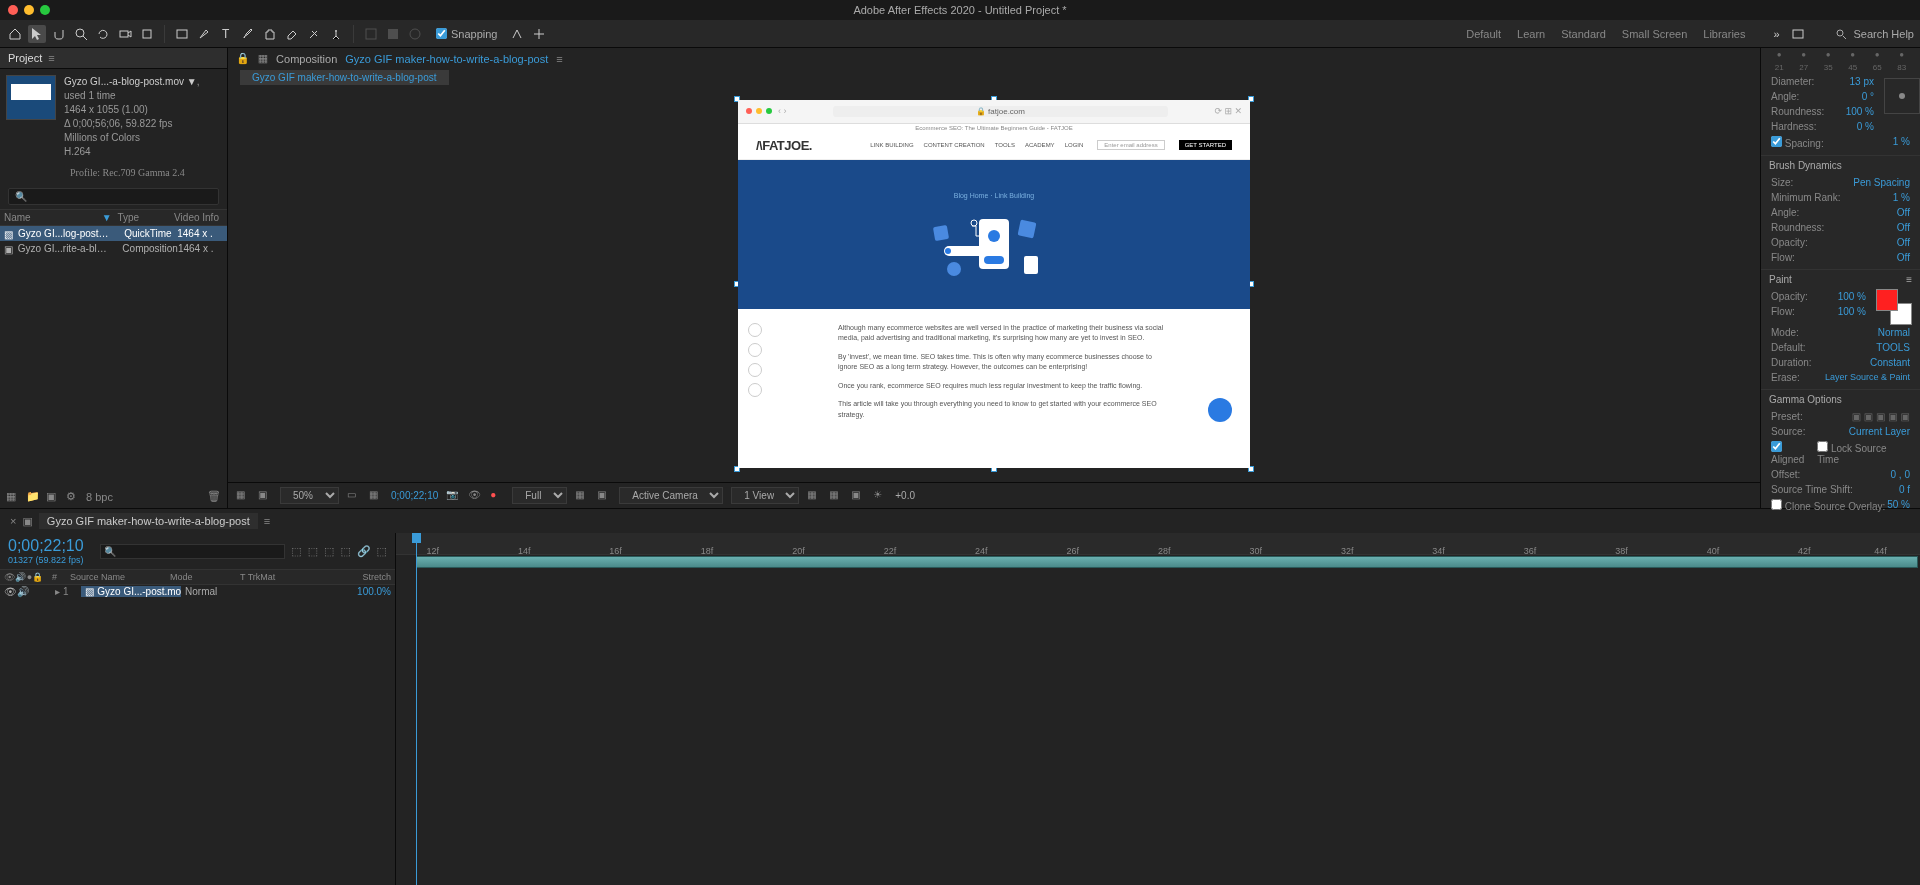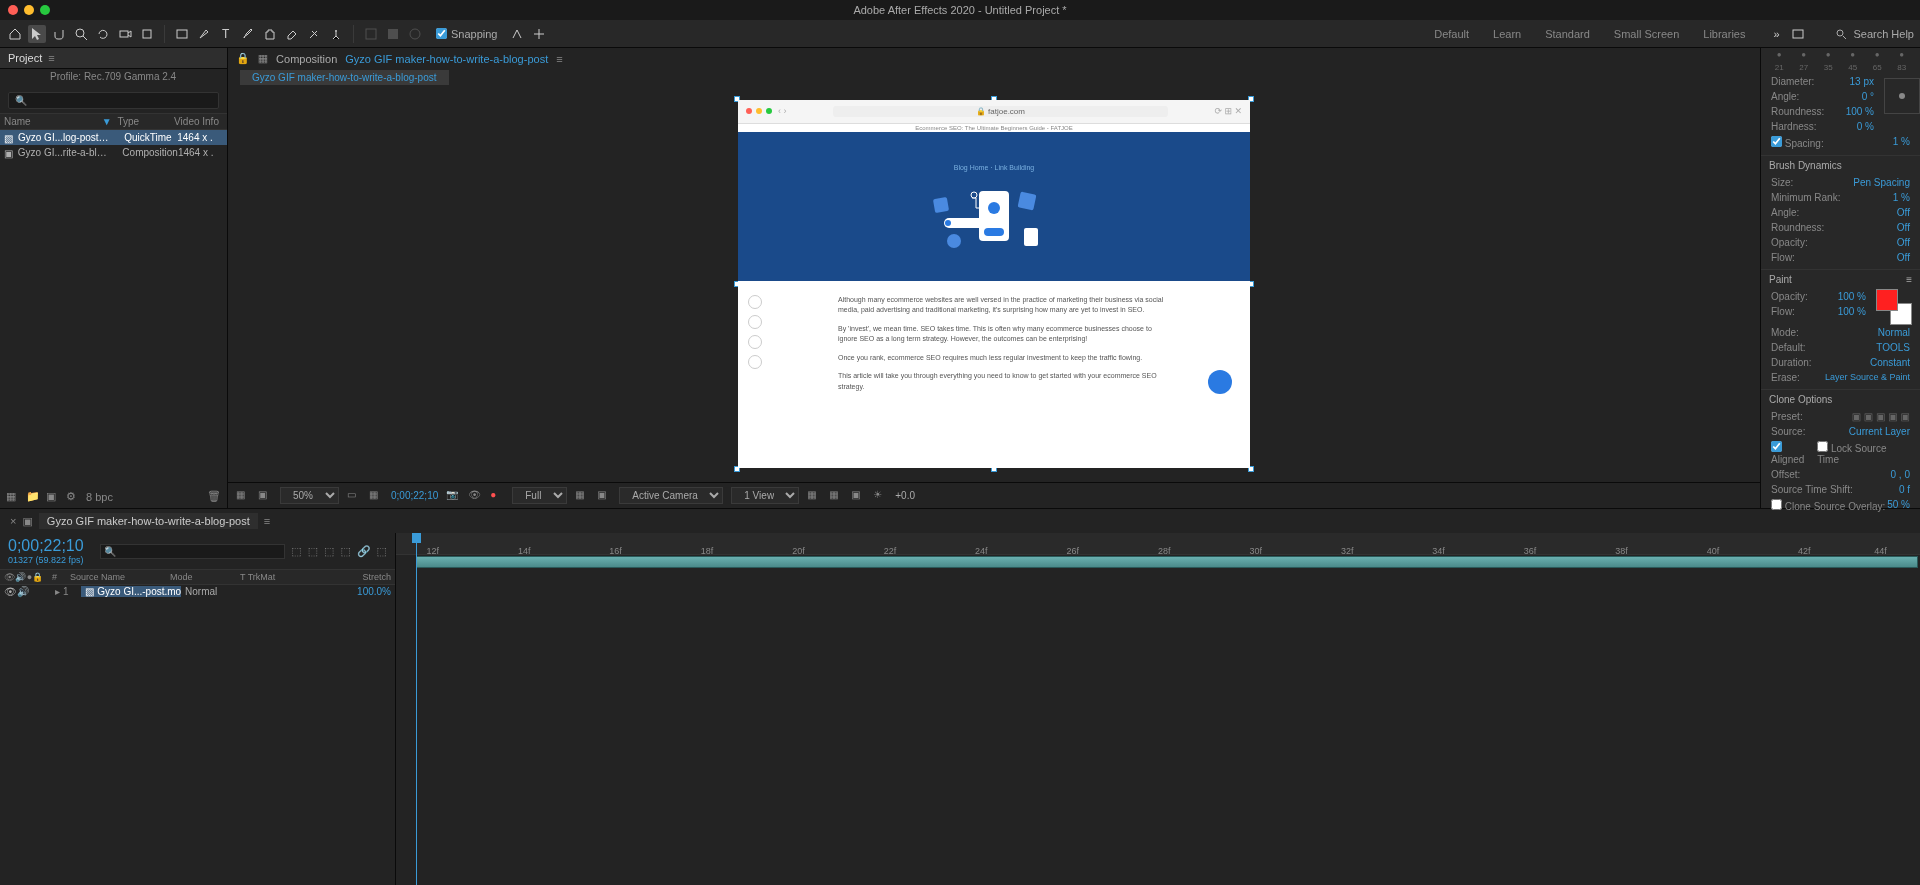--- a/index.html
+++ b/index.html
@@ -11,37 +11,37 @@
 .tl { width: 10px; height: 10px; border-radius: 50%; }
 .tl.red { background: #ff5f56; } .tl.yellow { background: #ffbd2e; } .tl.green { background: #27c93f; }
 .title-center { position: absolute; left: 50%; transform: translateX(-50%); color: #aaa; font-size: 11px; }
 
 
 .toolbar { background: #282828; height: 28px; display: flex; align-items: center; padding: 0 6px; gap: 4px; border-bottom: 1px solid #0a0a0a; }
 .tool-icon { width: 18px; height: 18px; display: flex; align-items: center; justify-content: center; color: #ccc; cursor: pointer; }
 .tool-icon.active { background: #4a4a4a; border-radius: 2px; }
 .tool-sep { width: 1px; height: 18px; background: #3a3a3a; margin: 0 4px; }
 .snapping { display: flex; align-items: center; gap: 4px; color: #aaa; margin-left: 8px; }
-.workspaces { margin-left: auto; display: flex; gap: 24px; color: #888; justify-content: flex-end; }
+.workspaces { margin-left: auto; display: flex; gap: 16px; color: #888; justify-content: flex-end; }
 .workspace { cursor: pointer; }
 .search-help { display: flex; align-items: center; gap: 6px; margin-left: 24px; color: #aaa; }
 
 
 .main { display: flex; height: 460px; }
 
 
 .project-panel { width: 228px; background: #232323; border-right: 1px solid #0a0a0a; display: flex; flex-direction: column; }
 .panel-tab { background: #2e2e2e; padding: 4px 8px; display: flex; align-items: center; gap: 6px; border-bottom: 1px solid #0a0a0a; }
 .panel-tab span { color: #ddd; }
 .asset-info { display: flex; padding: 6px; gap: 8px; }
 .asset-thumb { width: 60px; height: 45px; background: #1a4a7a; border: 1px solid #444; position: relative; }
 .asset-thumb-inner { position:absolute; top:8px; left:4px; right:4px; height:16px; background:#fff; }
 .asset-meta { font-size: 10px; color: #999; line-height: 1.4; }
 .asset-meta .name { color: #ccc; }
-.asset-profile { padding: 2px 8px 6px 50px; font-size: 10px; color: #888; }
+.asset-profile { padding: 2px 8px 6px 70px; font-size: 10px; color: #888; font-family: Liberation Serif, serif; }
 .project-search { padding: 4px 8px; }
 .project-search input { width: 100%; background: #1a1a1a; border: 1px solid #333; color: #aaa; padding: 2px 6px; font-size: 10px; border-radius: 2px; }
 .project-headers { display: flex; background: #282828; padding: 2px 4px; font-size: 10px; color: #888; border-top: 1px solid #333; border-bottom: 1px solid #333; }
 .ph-name { width: 100px; } .ph-type { width: 58px; } .ph-vinfo { width: 50px; }
 .project-row { display: flex; align-items: center; padding: 2px 4px; font-size: 10px; }
 .project-row.sel { background: #3a5a7a; color: #fff; }
 .pr-name { width: 100px; overflow: hidden; white-space: nowrap; text-overflow: ellipsis; }
 .pr-type { width: 58px; } .pr-vinfo { width: 50px; }
 .pr-icon { width: 12px; height: 10px; margin-right: 3px; display: inline-block; }
 .project-footer { margin-top: auto; display: flex; gap: 6px; padding: 4px 6px; color: #888; align-items: center; }
@@ -275,20 +275,32 @@
   </div>
 </div>
 
 <div class="main">
 
   <div class="project-panel">
     <div class="panel-tab">
       <span>Project</span>
       <span style="color:#888">≡</span>
     </div>
+    <div class="asset-info">
+      <div class="asset-thumb">
+          <div class="asset-thumb-inner"></div>
+        </div>
+      <div class="asset-meta">
+        <div><span class="name">Gyzo GI...-a-blog-post.mov ▼</span><span>, used 1 time</span></div>
+        <div>1464 x 1055 (1.00)</div>
+        <div>Δ 0;00;56;06, 59.822 fps</div>
+        <div>Millions of Colors</div>
+        <div>H.264</div>
+      </div>
+    </div>
     <div class="asset-profile">Profile: Rec.709 Gamma 2.4</div>
     <div class="project-search">
       <input type="text" placeholder="🔍" style="">
     </div>
     <div class="project-headers">
       <div class="ph-name">Name</div>
       <div style="width:16px;color:#3a9bd8">▼</div>
       <div class="ph-type">Type</div>
       <div class="ph-vinfo">Video Info</div>
     </div>
@@ -342,20 +354,32 @@
             <div class="bc-dots">
                 <div class="bc-dot bcd1"></div>
                 <div class="bc-dot bcd2"></div>
                 <div class="bc-dot bcd3"></div>
               </div>
             <span style="color:#aaa;font-size:9px">‹ ›</span>
             <div class="bc-url">🔒 <span>fatjoe.com</span></div>
             <span style="color:#aaa;font-size:9px">⟳ ⊞ ✕</span>
           </div>
           <div style="font-size:6px;text-align:center;color:#888;padding:1px">Ecommerce SEO: The Ultimate Beginners Guide - FATJOE</div>
+          <div class="page-header">
+            <span class="page-logo">/\FATJOE.</span>
+            <div class="page-nav">
+              <span>LINK BUILDING</span>
+              <span>CONTENT CREATION</span>
+              <span>TOOLS</span>
+              <span>ACADEMY</span>
+              <span>LOGIN</span>
+            </div>
+            <span class="page-email">Enter email address</span>
+            <span class="page-cta">GET STARTED</span>
+          </div>
           <div class="hero">
             <div class="hero-links">Blog Home · Link Building</div>
             <div class="hero-img">
               <svg width="140" height="80" viewBox="0 0 140 80">
                 <rect x="55" y="8" width="30" height="50" rx="4" fill="#fff"></rect>
                 <circle cx="70" cy="25" r="6" fill="#2a7ae2"></circle>
                 <rect x="60" y="45" width="20" height="8" rx="4" fill="#2a7ae2"></rect>
                 <rect x="20" y="35" width="50" height="10" rx="5" fill="#fff"></rect>
                 <circle cx="24" cy="40" r="3" fill="#2a7ae2"></circle>
                 <rect x="10" y="15" width="14" height="14" rx="2" fill="#4a8ae0" transform="rotate(-10 17 22)"></rect>
@@ -508,21 +532,21 @@
       </div>
     <div class="rp-row">
         <span class="label">Duration:</span>
         <span class="val">Constant</span>
       </div>
     <div class="rp-row">
         <span class="label">Erase:</span>
         <span class="val" style="font-size:9px">Layer Source &amp; Paint</span>
       </div>
     <div class="rp-section">
-        <span>Clone Options</span>
+        <span>Gamma Options</span>
       </div>
     <div class="rp-row">
         <span class="label">Preset:</span>
         <span style="color:#666">▣ ▣ ▣ ▣ ▣</span>
       </div>
     <div class="rp-row">
         <span class="label">Source:</span>
         <span class="val">Current Layer</span>
       </div>
     <div class="rp-row">

